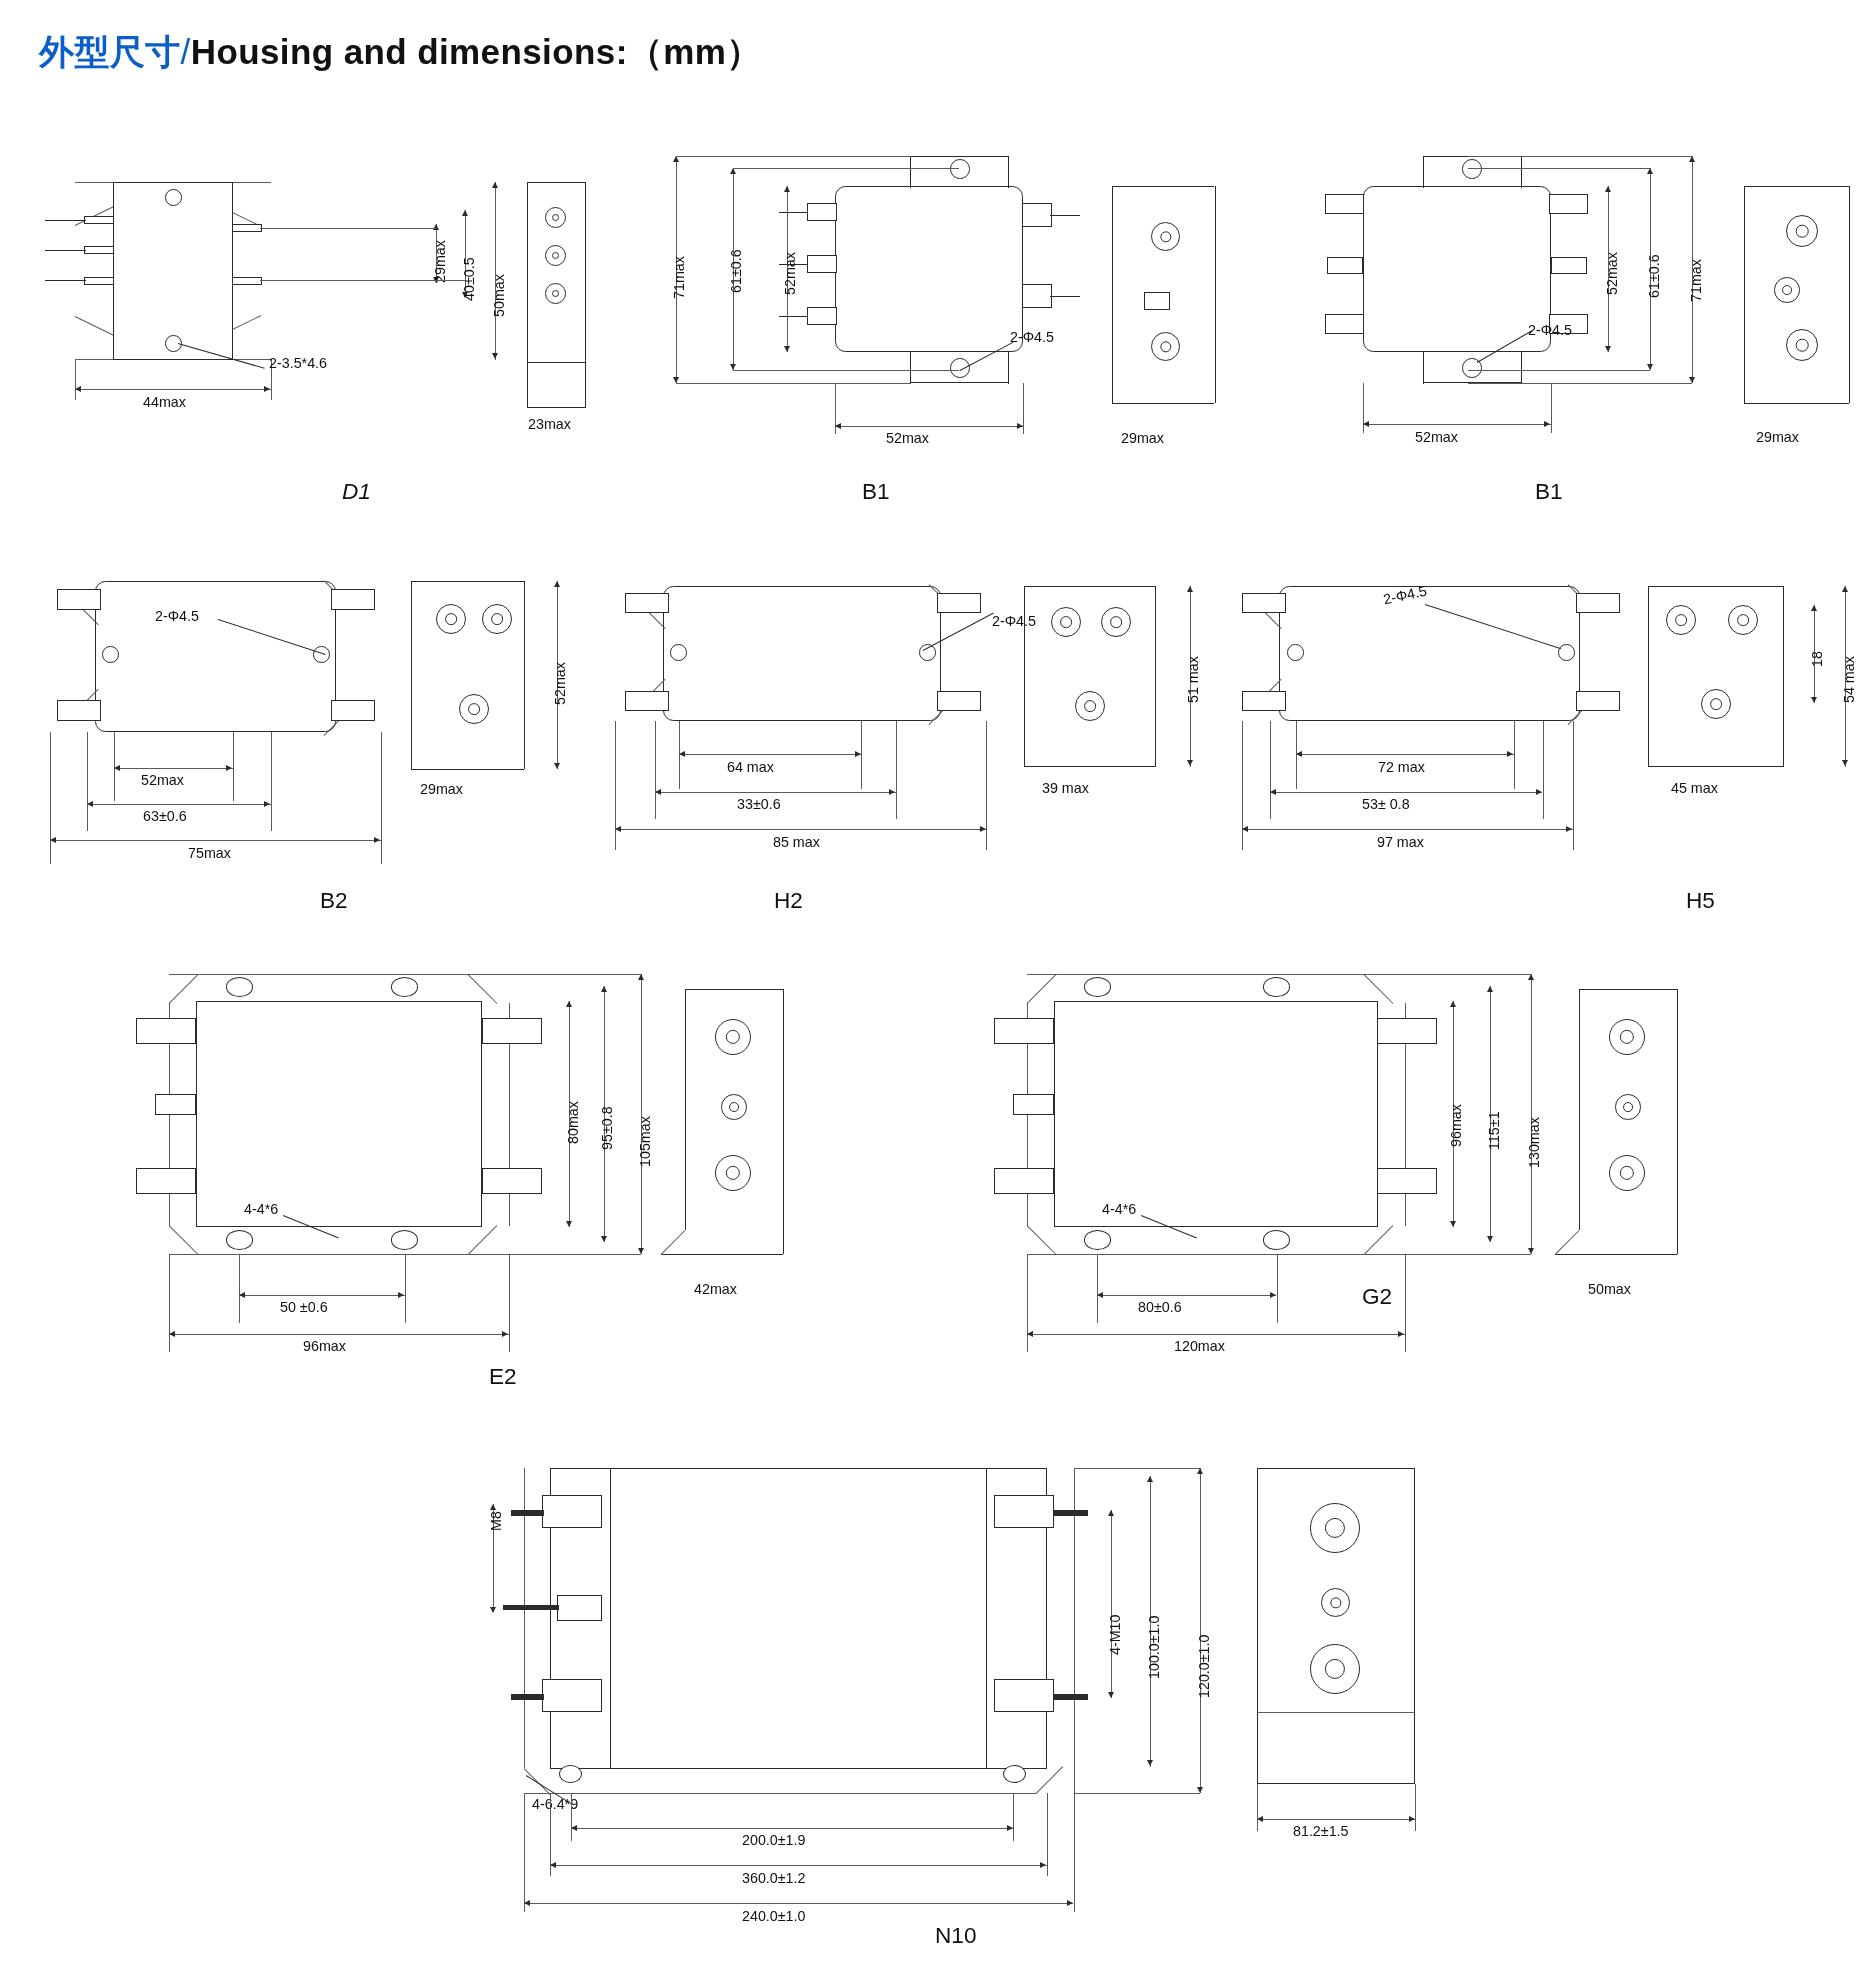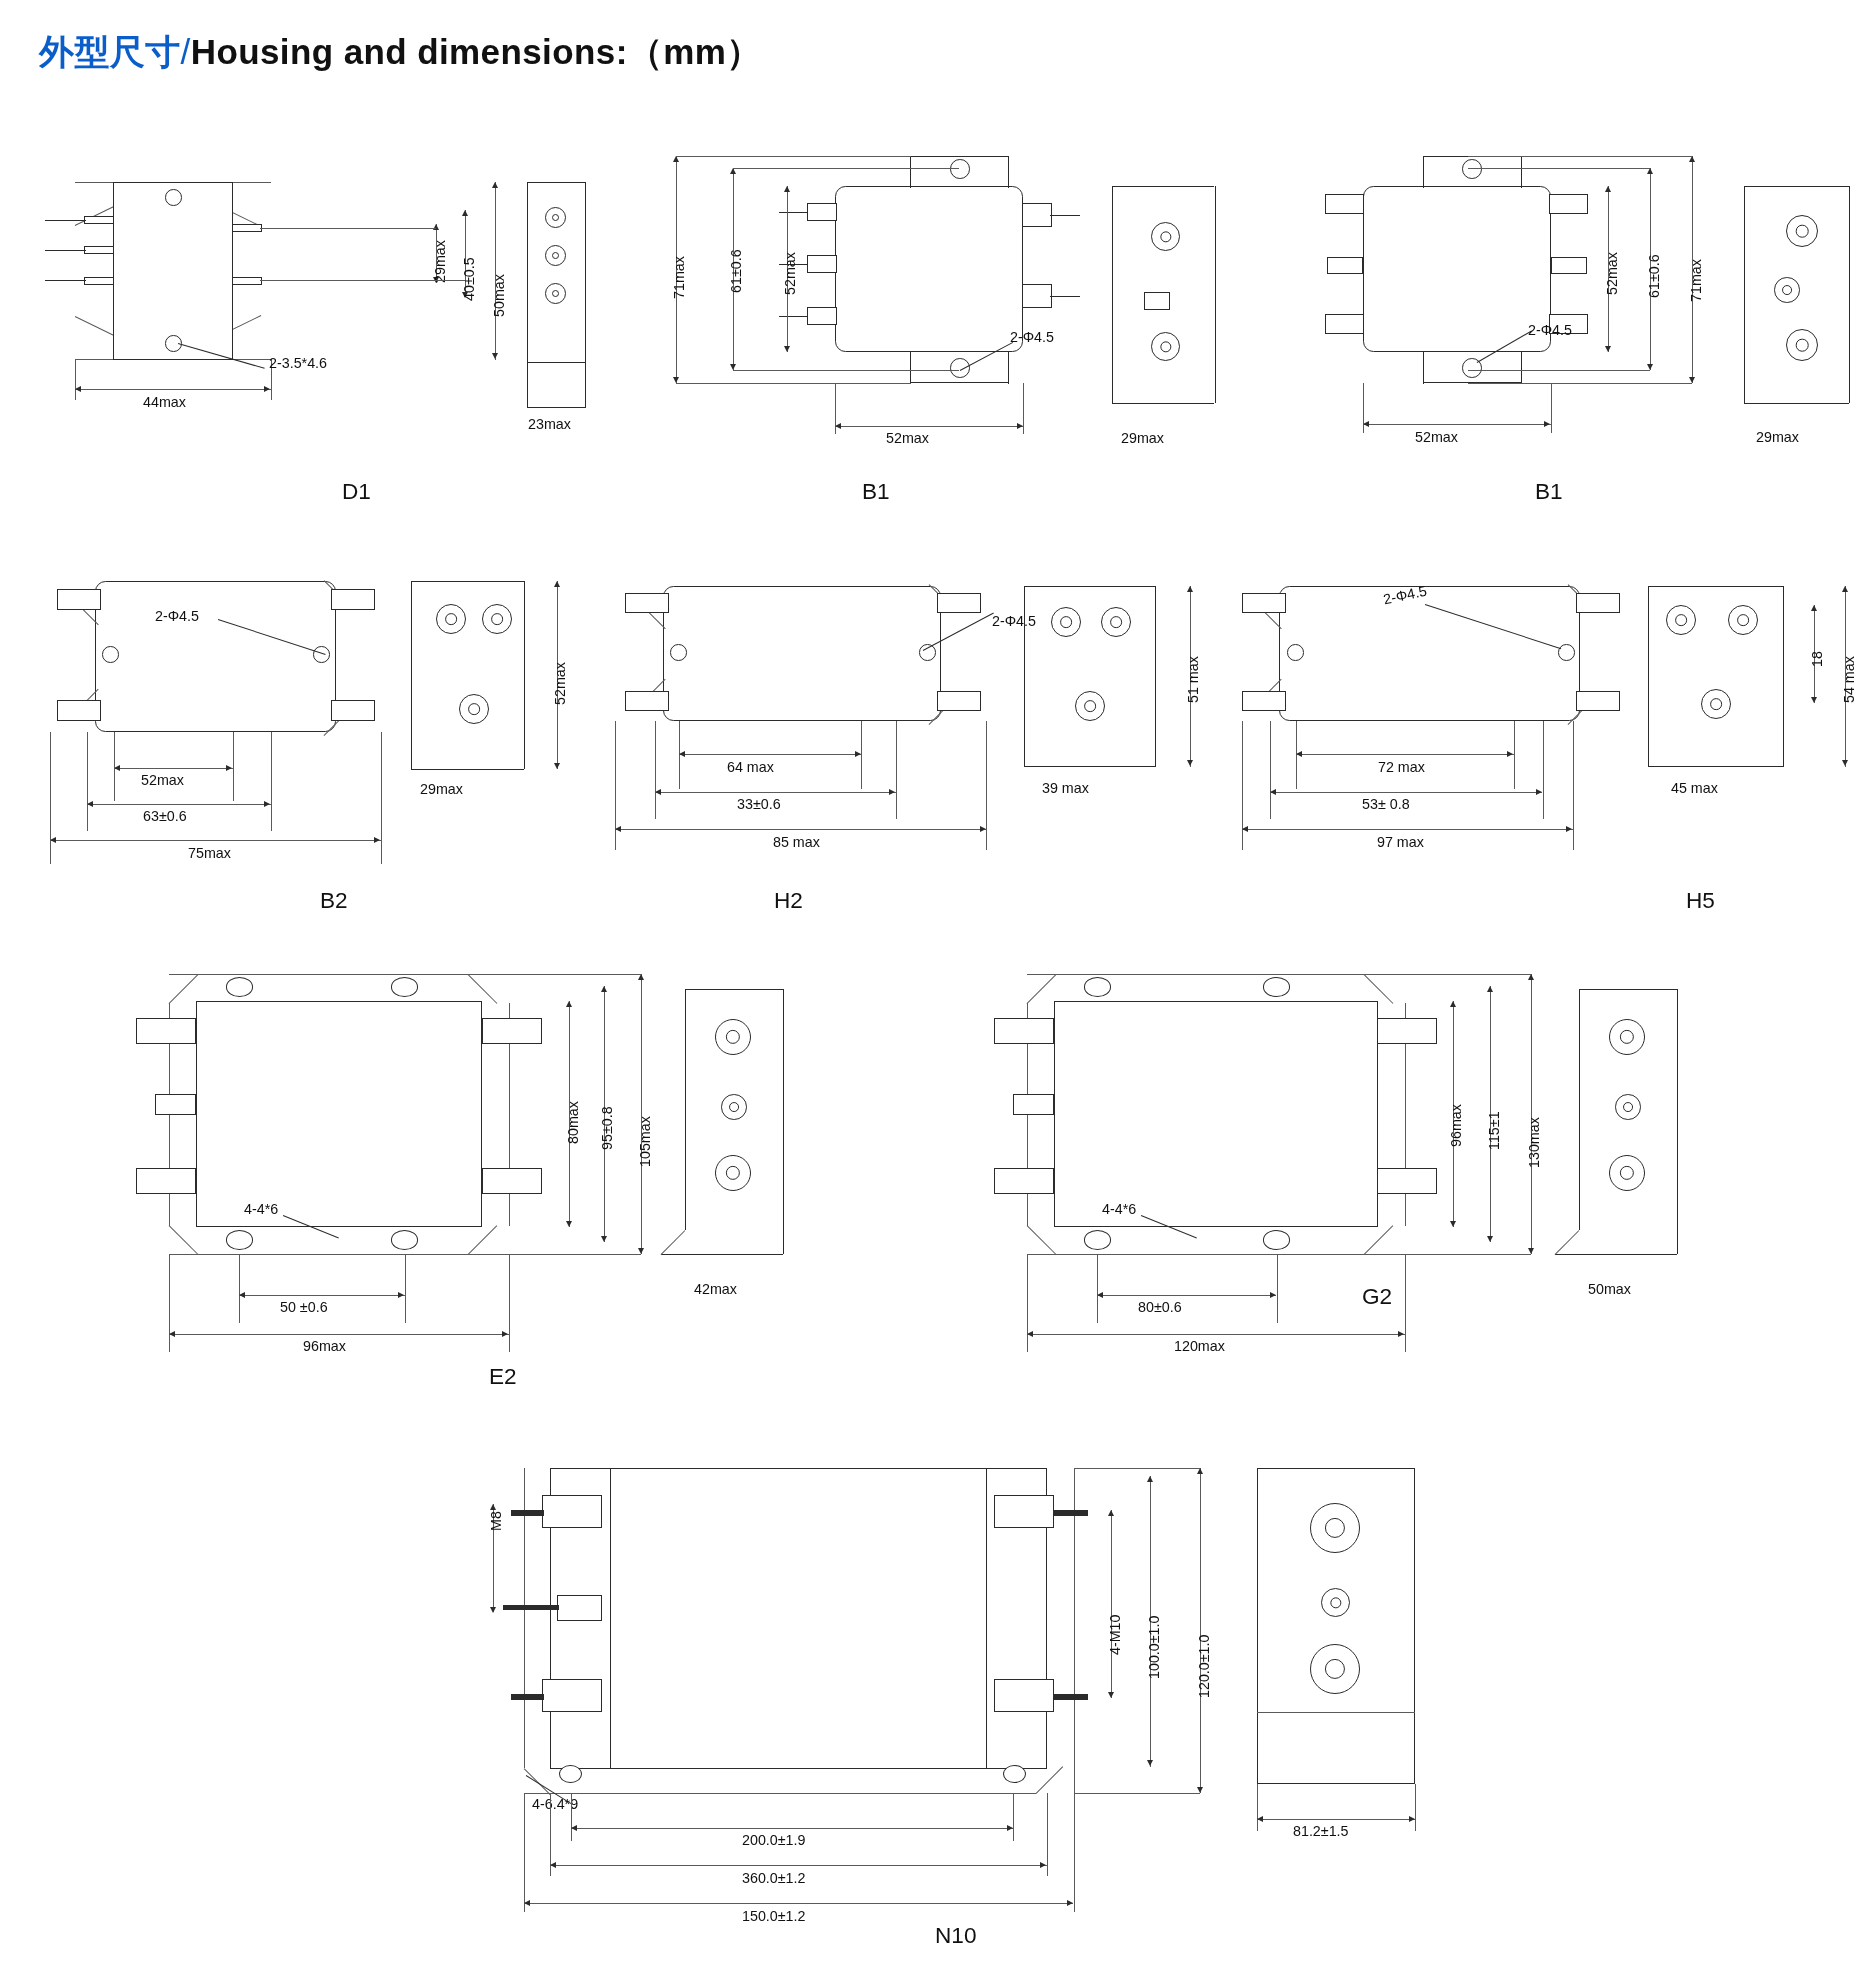--- a/index.html
+++ b/index.html
@@ -189,21 +189,21 @@
   <div class="ln h" style="left:497px; top:47px; width:59px;"></div>
   <div class="ln v" style="left:555px; top:47px; height:181px;"></div>
   <div class="ln h" style="left:497px; top:227px; width:59px;"></div>
   <div class="ln h" style="left:497px; top:272px; width:59px;"></div>
   <div class="ln v" style="left:555px; top:227px; height:45px;"></div>
   <div class="screw" style="left:515px; top:72px; width:21px; height:21px;"></div>
   <div class="screw" style="left:515px; top:110px; width:21px; height:21px;"></div>
   <div class="screw" style="left:515px; top:148px; width:21px; height:21px;"></div>
   <div class="dim" style="left:498px; top:281px;">23max</div>
 </div>
-<div class="label" style="left:342px; top:479px;">D1</div>
+<div class="label" style="left:342px; top:479px;font-style:italic;">D1</div>
 
 <div class="fig" style="left:647px; top:135px; width:557px; height:361px;">
 
   <div class="rbox" style="left:188px; top:51px; width:188px; height:166px;"></div>
 
   <div class="ln h" style="left:263px; top:21px; width:98px;"></div>
   <div class="ln v" style="left:263px; top:21px; height:32px;"></div>
   <div class="ln v" style="left:361px; top:21px; height:32px;"></div>
   <div class="hole" style="left:303px; top:24px; width:19.6px; height:19.6px;"></div>
   <div class="ln h" style="left:263px; top:247px; width:98px;"></div>
@@ -689,21 +689,21 @@
   <div class="ln h thin" style="left:83px; top:412px; width:497px;"></div>
   <div class="arw l" style="left:83px; top:409px;"></div>
   <div class="arw r" style="left:573px; top:409px;"></div>
   <div class="dim" style="left:275px; top:417px;">360.0±1.2</div>
 
   <div class="ln v thin" style="left:57px; top:340px; height:119px;"></div>
   <div class="ln v thin" style="left:607px; top:340px; height:119px;"></div>
   <div class="ln h thin" style="left:57px; top:450px; width:549px;"></div>
   <div class="arw l" style="left:57px; top:447px;"></div>
   <div class="arw r" style="left:600px; top:447px;"></div>
-  <div class="dim" style="left:275px; top:455px;">150.0±1.2</div>
+  <div class="dim" style="left:275px; top:455px;">240.0±1.0</div>
 
   <div class="body-box" style="left:790px; top:15px; width:158px; height:316px;"></div>
   <div class="ln h thin" style="left:790px; top:259px; width:158px;"></div>
   <div class="screw" style="left:843px; top:50px; width:50px; height:50px;"></div>
   <div class="screw" style="left:854px; top:135px; width:29px; height:29px;"></div>
   <div class="screw" style="left:843px; top:191px; width:50px; height:50px;"></div>
 
   <div class="ln v thin" style="left:790px; top:331px; height:47px;"></div>
   <div class="ln v thin" style="left:948px; top:331px; height:47px;"></div>
   <div class="ln h thin" style="left:790px; top:366px; width:158px;"></div>

